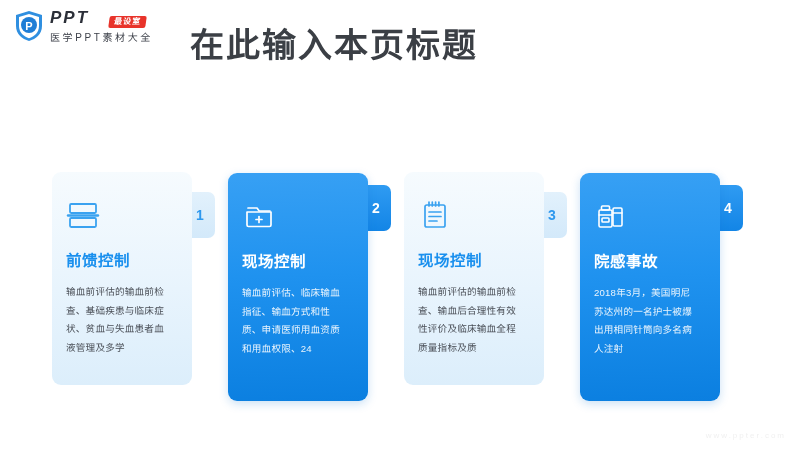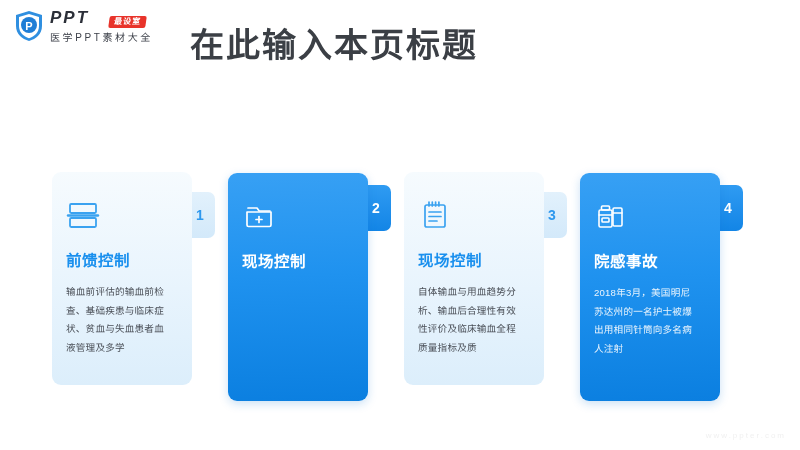--- a/index.html
+++ b/index.html
@@ -165,20 +165,21 @@
       <div class="card solid">
         <div class="card-icon">
           <svg width="34" height="34" viewBox="0 0 34 34" fill="none" stroke="#ffffff" stroke-width="1.7" stroke-linecap="round" stroke-linejoin="round">
             <path d="M6 9 h9 l2.2 3 H28"></path>
             <path d="M5 13 h24 v13 a1.5 1.5 0 0 1 -1.5 1.5 H6.5 A1.5 1.5 0 0 1 5 26 Z"></path>
             <line x1="17" y1="17.5" x2="17" y2="23.5"></line>
             <line x1="14" y1="20.5" x2="20" y2="20.5"></line>
           </svg>
         </div>
         <div class="card-title">现场控制</div>
+        <div class="card-body">输血前评估、临床输血指征、输血方式和性质、申请医师用血资质和用血权限、24</div>
       </div>
     </div>
 
     <div class="card-wrap" style="left:352px;">
       <div class="num-tab light">
         <span>3</span>
       </div>
       <div class="card light">
         <div class="card-icon">
           <svg width="34" height="34" viewBox="0 0 34 34" fill="none" stroke="#3aa2f0" stroke-width="1.7" stroke-linecap="round" stroke-linejoin="round">
@@ -186,21 +187,21 @@
             <line x1="11" y1="4" x2="11" y2="8"></line>
             <line x1="14.3" y1="4" x2="14.3" y2="8"></line>
             <line x1="17.6" y1="4" x2="17.6" y2="8"></line>
             <line x1="20.9" y1="4" x2="20.9" y2="8"></line>
             <line x1="11" y1="14" x2="23" y2="14"></line>
             <line x1="11" y1="18.5" x2="23" y2="18.5"></line>
             <line x1="11" y1="23" x2="19" y2="23"></line>
           </svg>
         </div>
         <div class="card-title">现场控制</div>
-        <div class="card-body">自体输血与用血趋势分析、输血后合理性有效性评价及临床输血全程质量指标及质</div>
+        <div class="card-body">输血前评估的输血前检查、输血后合理性有效性评价及临床输血全程质量指标及质</div>
       </div>
     </div>
 
     <div class="card-wrap" style="left:528px;">
       <div class="num-tab solid">
         <span>4</span>
       </div>
       <div class="card solid">
         <div class="card-icon">
           <svg width="34" height="34" viewBox="0 0 34 34" fill="none" stroke="#ffffff" stroke-width="1.6" stroke-linecap="round" stroke-linejoin="round">

